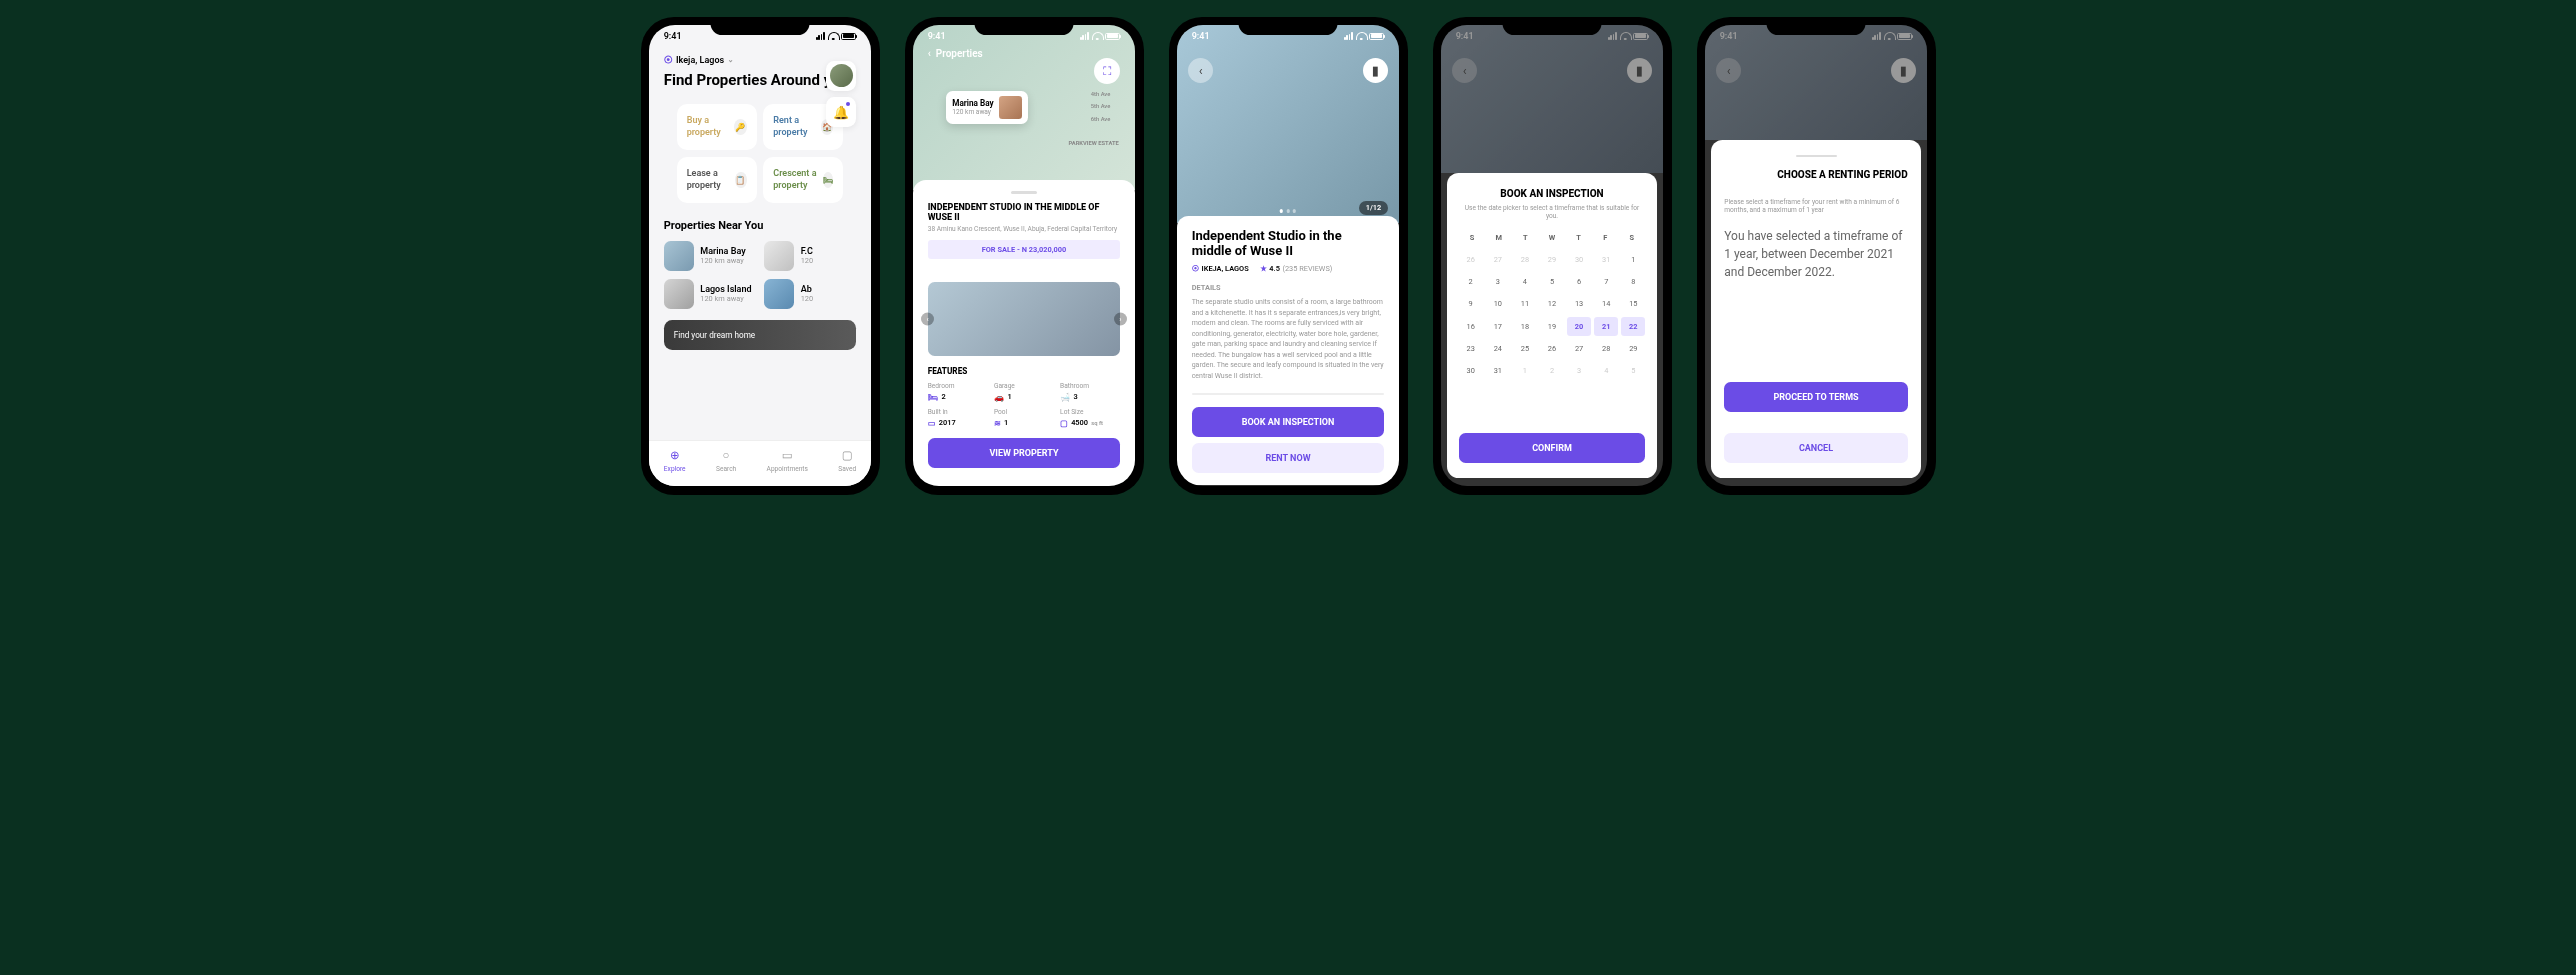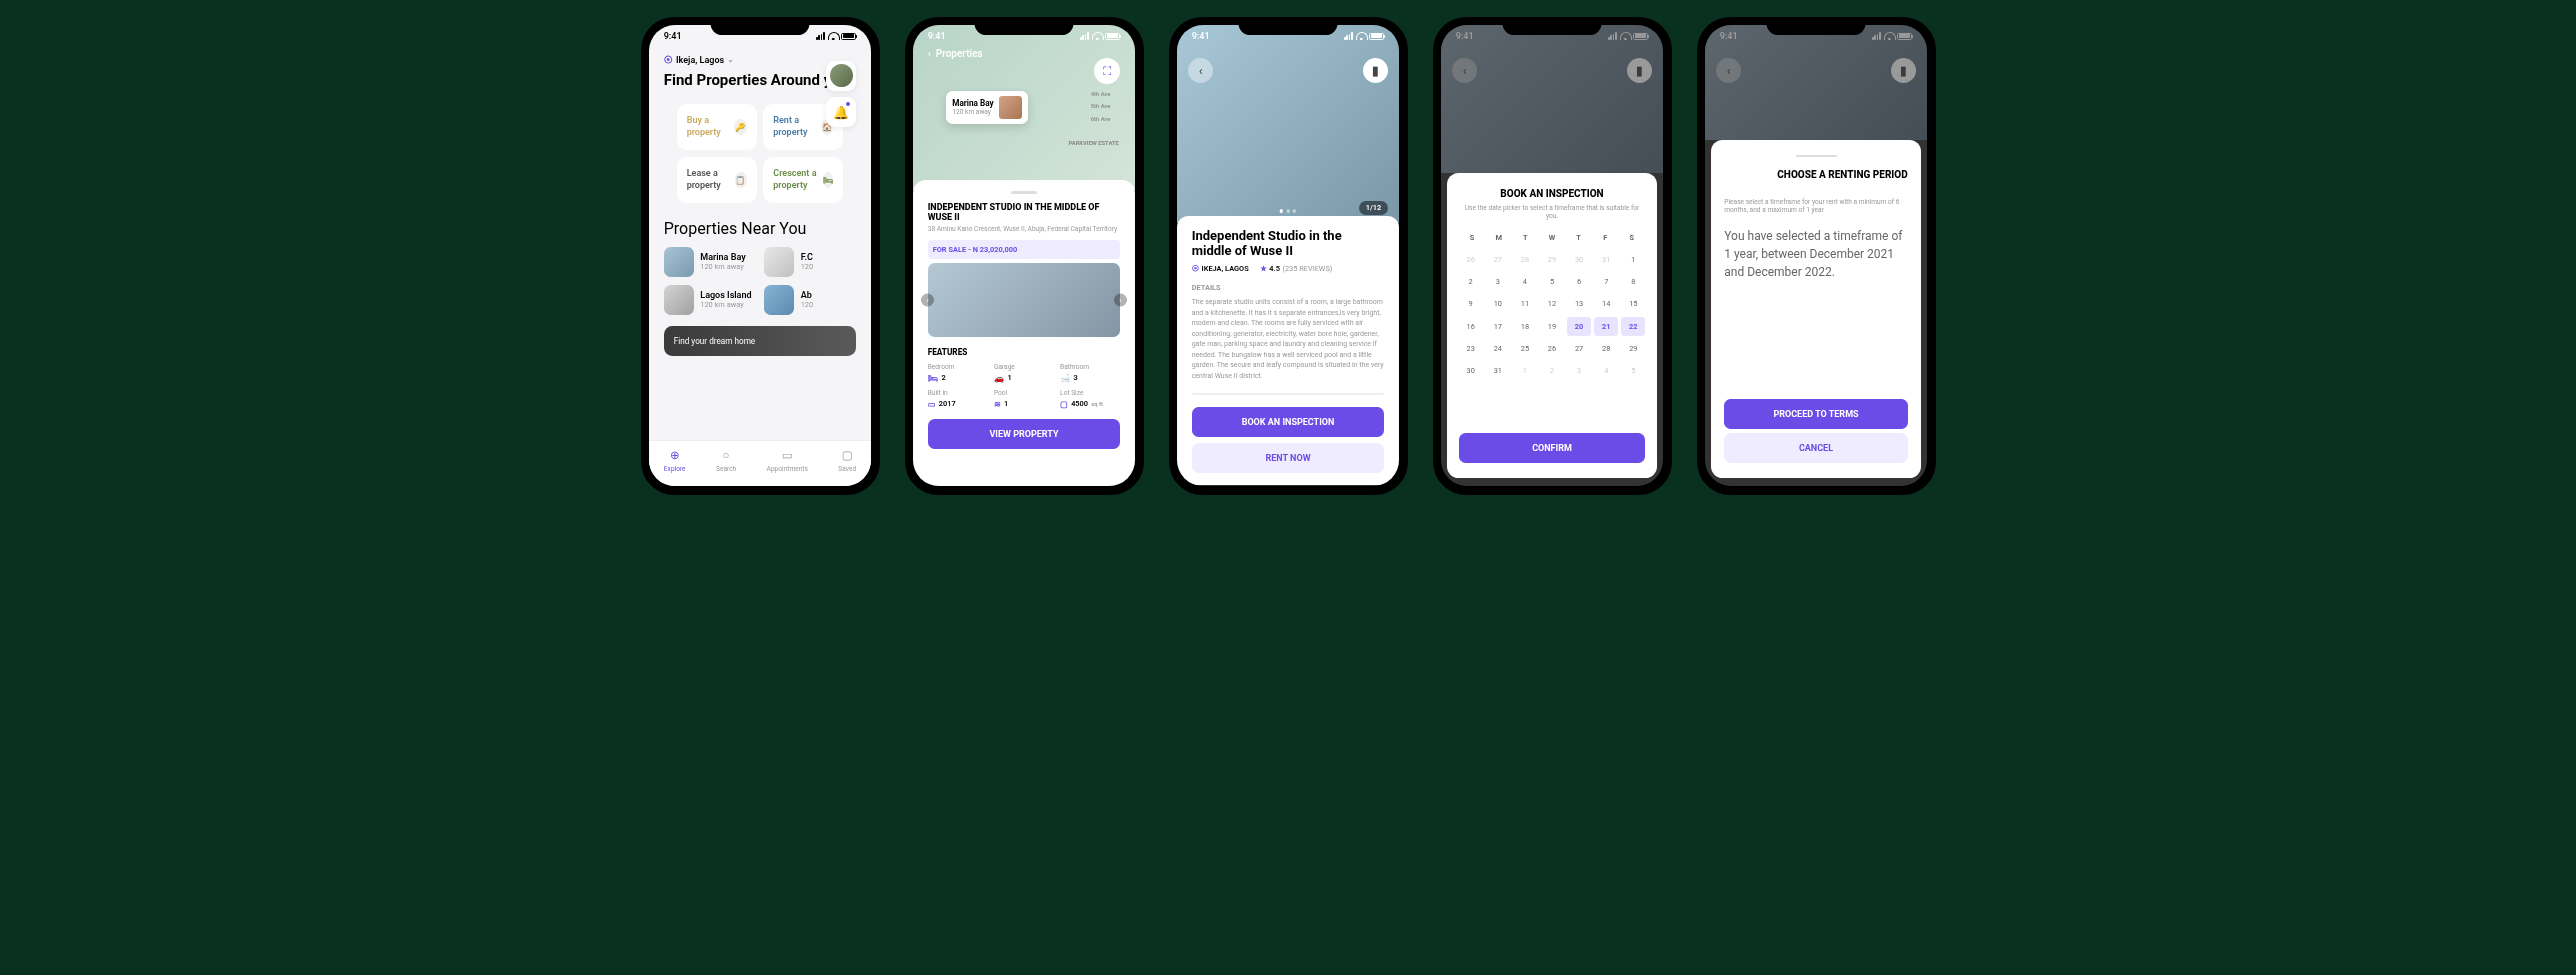--- a/index.html
+++ b/index.html
@@ -29,21 +29,21 @@
 .chev-down{font-size:7.4px;color:#999}
 .s1-title{font-size:15px;font-weight:700;line-height:1.3}
 .float-btns{position:absolute;right:15px;top:36px;display:flex;flex-direction:column;gap:6.6px}
 .float-btn{width:30px;height:30px;background:#fff;border-radius:8.2px;display:flex;align-items:center;justify-content:center;box-shadow:0 1.6px 6.6px rgba(0,0,0,0.08);position:relative}
 .avatar{width:23px;height:23px;border-radius:50%;background:linear-gradient(135deg,#8b9c7a,#5a6b4a)}
 .bell-dot{position:absolute;top:5px;right:6.6px;width:4.1px;height:4.1px;background:#6b4ce6;border-radius:50%}
 .cat-grid{display:grid;grid-template-columns:1fr 1fr;gap:6.6px;padding:13px 28px}
 .cat-card{background:#fff;border-radius:10px;padding:11.5px 10px;display:flex;align-items:center;justify-content:space-between;font-size:9px;font-weight:600;line-height:1.3}
 .cat-card.buy{color:#c9a961}.cat-card.rent{color:#4a7ba6}.cat-card.lease{color:#555}.cat-card.short{color:#6b8e4a}
 .cat-icon{width:16.5px;height:16.5px;border-radius:50%;background:#f0f0f0;display:flex;align-items:center;justify-content:center;font-size:8.2px}
-.section-title{font-size:16px;font-weight:400;padding:3.3px 15px 8.2px}
+.section-title{font-size:11px;font-weight:700;padding:3.3px 15px 8.2px}
 .prop-list{padding:0 15px;display:flex;flex-direction:column;gap:8.2px}
 .prop-row{display:flex;gap:8.2px}
 .prop-item{display:flex;gap:6.6px;align-items:center;flex:1}
 .prop-thumb{width:30px;height:30px;border-radius:6.6px;background:linear-gradient(135deg,#a8c4d4,#7a9ab0)}
 .prop-thumb.b{background:linear-gradient(135deg,#e8e8e8,#c0c0c0)}
 .prop-thumb.c{background:linear-gradient(135deg,#d4d4d4,#a0a0a0)}
 .prop-thumb.d{background:linear-gradient(135deg,#88b4d4,#5a8ab0)}
 .prop-info{font-size:8.2px}
 .prop-name{font-weight:600;font-size:9px}
 .prop-dist{color:#999;font-size:7.4px}
@@ -61,21 +61,21 @@
 .map-popup{position:absolute;top:66px;left:33px;background:#fff;border-radius:6.6px;padding:5px 6.6px;display:flex;gap:5px;align-items:center;box-shadow:0 3.3px 10px rgba(0,0,0,0.15)}
 .map-popup-img{width:23px;height:23px;border-radius:3.3px;background:linear-gradient(135deg,#d4a484,#a87454)}
 .map-popup-txt{font-size:7.4px}
 .map-popup-name{font-weight:700;font-size:8.2px}
 .map-popup-dist{color:#999;font-size:6.6px}
 .map-label{position:absolute;font-size:5.8px;color:#888;font-weight:500}
 .s2-sheet{flex:1;background:#fff;border-radius:13px 13px 0 0;margin-top:-10px;position:relative;padding:11.5px 15px;overflow:hidden}
 .handle{width:26px;height:2.5px;background:#ddd;border-radius:1.6px;margin:0 auto 8.2px}
 .prop-title{font-size:9px;font-weight:800;margin-bottom:3.3px;text-transform:uppercase}
 .prop-addr{font-size:6.6px;color:#999;margin-bottom:6.6px}
-.price-tag{background:#f0ecff;color:#6b4ce6;font-size:7.4px;font-weight:700;text-align:left;padding:5px;border-radius:3.3px;margin-bottom:4px}
+.price-tag{background:#f0ecff;color:#6b4ce6;font-size:7.4px;font-weight:700;text-align:center;padding:5px;border-radius:3.3px;margin-bottom:23px}
 .prop-image{height:74px;border-radius:6.6px;background:linear-gradient(135deg,#b4c8d4,#8494a4);margin-bottom:10px;position:relative}
 .img-nav{position:absolute;top:50%;transform:translateY(-50%);width:13px;height:13px;background:rgba(0,0,0,0.3);color:#fff;border-radius:50%;display:flex;align-items:center;justify-content:center;font-size:7.4px}
 .img-nav.l{left:-6.6px}.img-nav.r{right:-6.6px}
 .feat-title{font-size:8.2px;font-weight:800;margin-bottom:6.6px;text-transform:uppercase}
 .feat-grid{display:grid;grid-template-columns:1fr 1fr 1fr;gap:6px;font-size:7.4px;margin-bottom:10px}
 .feat-item{display:flex;flex-direction:column;gap:1.6px}
 .feat-label{color:#999;font-size:6.6px}
 .feat-val{display:flex;gap:3.3px;align-items:center;font-weight:600}
 .feat-icon{color:#6b4ce6;font-size:8.2px}
 .btn-primary{background:#6b4ce6;color:#fff;text-align:center;padding:10px;border-radius:6.6px;font-size:9px;font-weight:700;text-transform:uppercase}
@@ -122,21 +122,21 @@
 .s5-handle{width:41px;height:2.5px;background:#ddd;border-radius:1.6px;margin:0 auto 11.5px}
 .s5-title{font-size:10px;font-weight:800;text-align:right;text-transform:uppercase;margin-bottom:18px}
 .s5-sub{font-size:6.6px;color:#999;margin-bottom:13px}
 .s5-panel{background:#f4f2ff;border-radius:8.2px;padding:10px;margin-bottom:11.5px}
 .s5-panel-title{font-size:7.4px;font-weight:700;text-align:center;color:#6b4ce6;background:#e8e4ff;padding:5px;border-radius:5px;margin-bottom:10px}
 .radio-item{display:flex;gap:8.2px;align-items:center;padding:5px 3.3px;font-size:9px;font-weight:600}
 .radio{width:11.5px;height:11.5px;border:1.6px solid #999;border-radius:50%;display:flex;align-items:center;justify-content:center}
 .radio.checked{border-color:#6b4ce6}
 .radio.checked::after{content:'';width:5px;height:5px;background:#6b4ce6;border-radius:50%}
 .s5-note{font-size:12px;color:#666;line-height:1.5;margin-bottom:auto}
-.s5-btns{display:flex;flex-direction:column;gap:4px;margin-top:11.5px}
+.s5-btns{display:flex;flex-direction:column;gap:21px;margin-top:11.5px}
 </style>
 </head>
 <body>
 
 <div class="phone">
   <div class="notch"></div>
   <div class="screen s1">
     <div class="status-bar">
       <span>9:41</span>
       <div class="status-icons">

